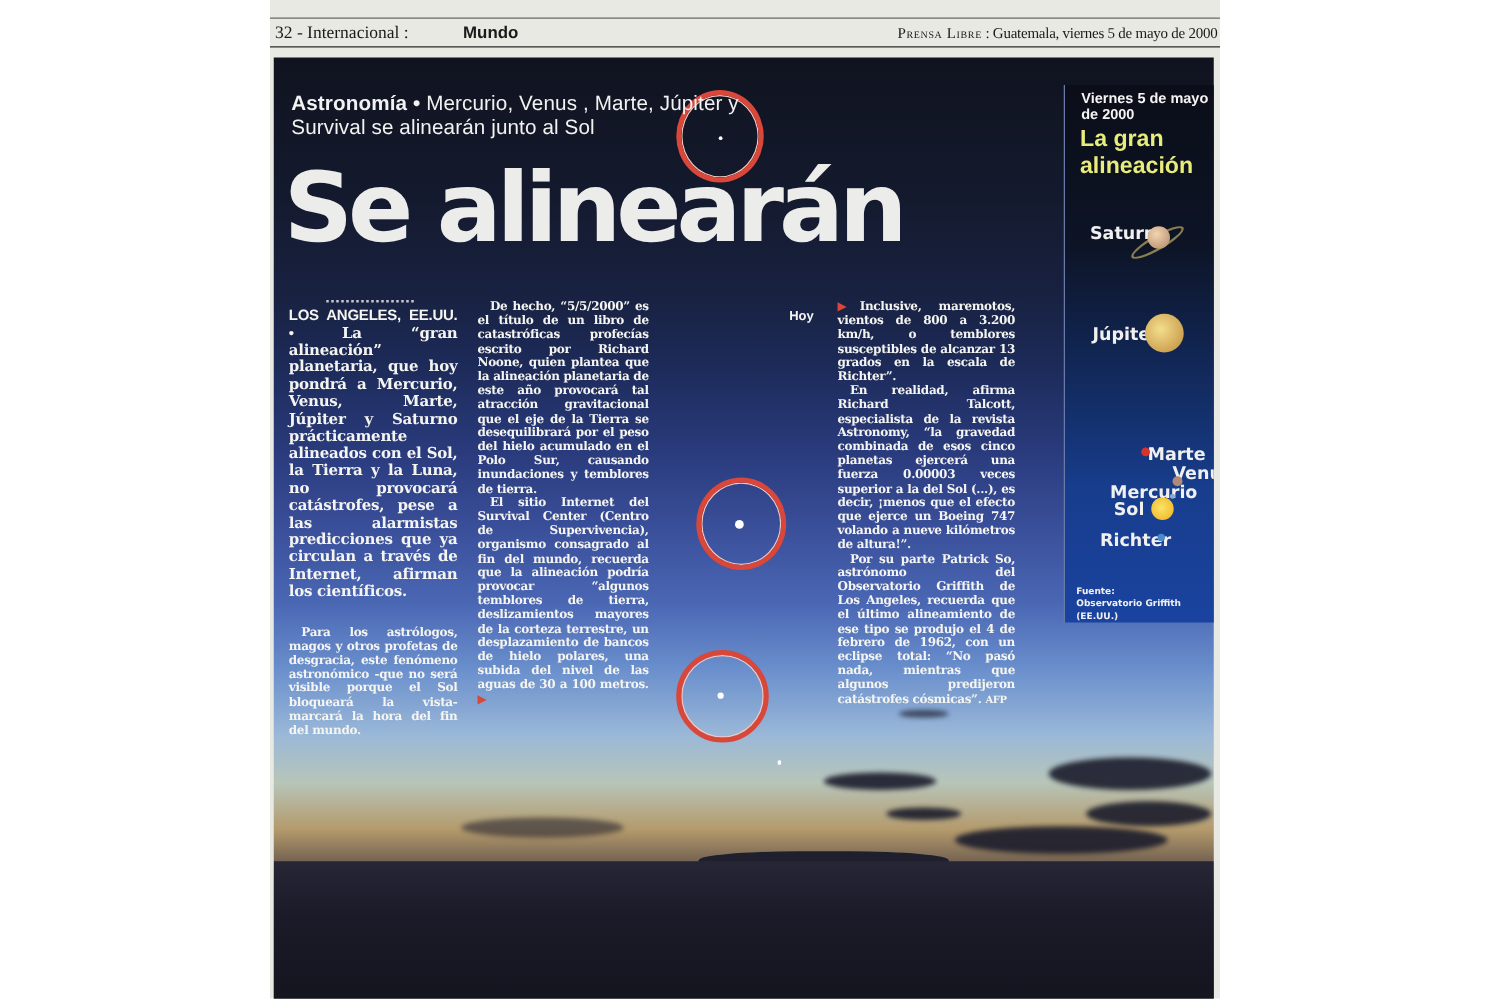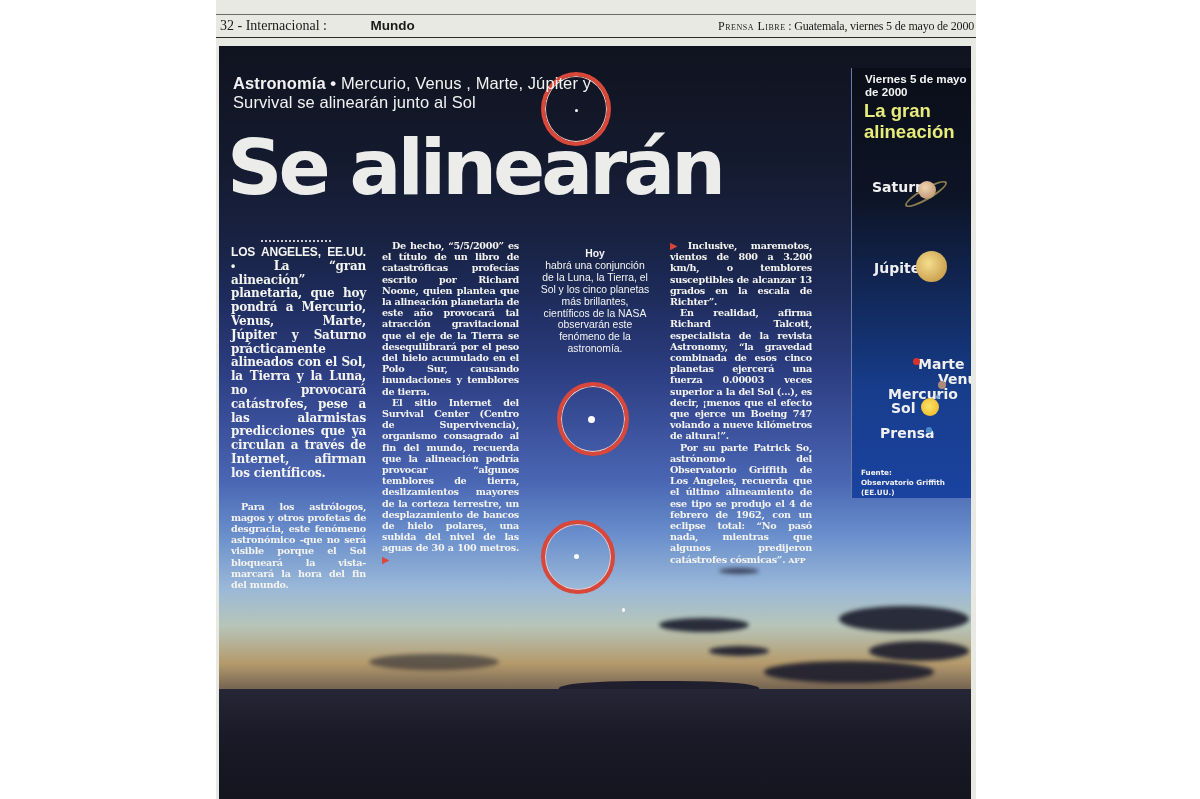--- a/index.html
+++ b/index.html
@@ -56,21 +56,21 @@
     }
     .col p { text-indent: 10px; }
     .col p.noindent { text-indent: 0; }
     .col1 { left: 12px; top: 194px; width: 135px; }
     .col1 .lead { font-size: 12px; line-height: 13.8px; letter-spacing: -0.2px; text-indent: 0; }
     .col1 .dateline { font-family: "Liberation Sans", sans-serif; font-weight: 700; }
     .dots { display: block; width: 70px; border-top: 2px dotted #c8c8d0; margin: 0 0 4px 30px; }
     .col2 { left: 163px; top: 194px; width: 137px; }
     .col3 {
       left: 320px; top: 202px; width: 112px; font-family: "Liberation Sans", sans-serif; font-weight: 400;
-      font-size: 10.4px; line-height: 11.9px; text-align: center; letter-spacing: 0;
+      font-size: 10.4px; line-height: 11.9px; text-align: right; letter-spacing: 0;
     }
     .col3 .hoy { font-weight: 700; display: block; }
     .col4 { left: 451px; top: 194px; width: 142px; }
     .tri { color: #d8473a; font-family: "DejaVu Sans", sans-serif; }
     .afp { font-variant: small-caps; font-size: 8px; }
 
     .sidebar {
       position: absolute; left: 612px; top: 22px; width: 126px; height: 430px;
       background: linear-gradient(180deg, #0b0e18 0%, #0d1426 30%, #122a5e 55%, #173d8c 75%, #1a43a0 100%);
       border-left: 1px solid #6a7aa8;
@@ -132,21 +132,20 @@
       <p style="margin-top:20px;">Para los astrólogos, magos y otros profetas de desgracia, este fenómeno astronómico -que no será visible porque el Sol bloqueará la vista- marcará la hora del fin del mundo.</p>
     </div>
 
     <div class="col col2">
       <p>De hecho, “5/5/2000” es el título de un libro de catastróficas profecías escrito por Richard Noone, quien plantea que la alineación planetaria de este año provocará tal atracción gravitacional que el eje de la Tierra se desequilibrará por el peso del hielo acumulado en el Polo Sur, causando inundaciones y temblores de tierra.</p>
       <p><span>El sitio Internet del Survival Center (Centro de Supervivencia), organismo consagrado al fin del mundo, recuerda que la alineación podría provocar “algunos temblores de tierra, deslizamientos mayores de la corteza terrestre, un desplazamiento de bancos de hielo polares, una subida del nivel de las aguas de 30 a 100 metros.</span> <span class="tri">▶</span></p>
     </div>
 
     <div class="col col3">
       <span class="hoy">Hoy</span>
-      <span>habrá una conjunción de la Luna, la Tierra, el Sol y los cinco planetas más brillantes, científicos de la NASA observarán este fenómeno de la astronomía.</span>
     </div>
 
     <div class="col col4">
       <p class="noindent"><span class="tri">▶</span><span>Inclusive, maremotos, vientos de 800 a 3.200 km/h, o temblores susceptibles de alcanzar 13 grados en la escala de Richter”.</span></p>
       <p>En realidad, afirma Richard Talcott, especialista de la revista Astronomy, “la gravedad combinada de esos cinco planetas ejercerá una fuerza 0.00003 veces superior a la del Sol (...), es decir, ¡menos que el efecto que ejerce un Boeing 747 volando a nueve kilómetros de altura!”.</p>
       <p><span>Por su parte Patrick So, astrónomo del Observatorio Griffith de Los Angeles, recuerda que el último alineamiento de ese tipo se produjo el 4 de febrero de 1962, con un eclipse total: “No pasó nada, mientras que algunos predijeron catástrofes cósmicas”.</span> <span class="afp">AFP</span></p>
     </div>
 
     <div class="sidebar">
       <div class="sb-date">Viernes 5 de mayo de 2000</div>
@@ -164,21 +163,21 @@
 
       <div class="planet-label" style="left:86px;top:303px;">Venus</div>
       <div class="planet" style="left:86px;top:313px;width:8px;height:8px;background:#b08a78;"></div>
 
       <div class="planet-label" style="left:36px;top:318px;">Mercurio</div>
       <div class="planet" style="left:84px;top:327px;width:4px;height:4px;background:#8aa8d8;"></div>
 
       <div class="planet-label" style="left:39px;top:332px;">Sol</div>
       <div class="planet" style="left:69px;top:330px;width:18px;height:18px;background:radial-gradient(circle at 45% 45%,#fae36a,#f0b018);"></div>
 
-      <div class="planet-label" style="left:28px;top:357px;">Prensa</div>
+      <div class="planet-label" style="left:28px;top:357px;">Richter</div>
       <div class="planet" style="left:74px;top:359px;width:6px;height:6px;background:#4a8ac8;"></div>
 
       <div class="sb-source">
         <div>Fuente:</div>
         <div>Observatorio Griffith (EE.UU.)</div>
       </div>
     </div>
   </div>
 </div>
 

